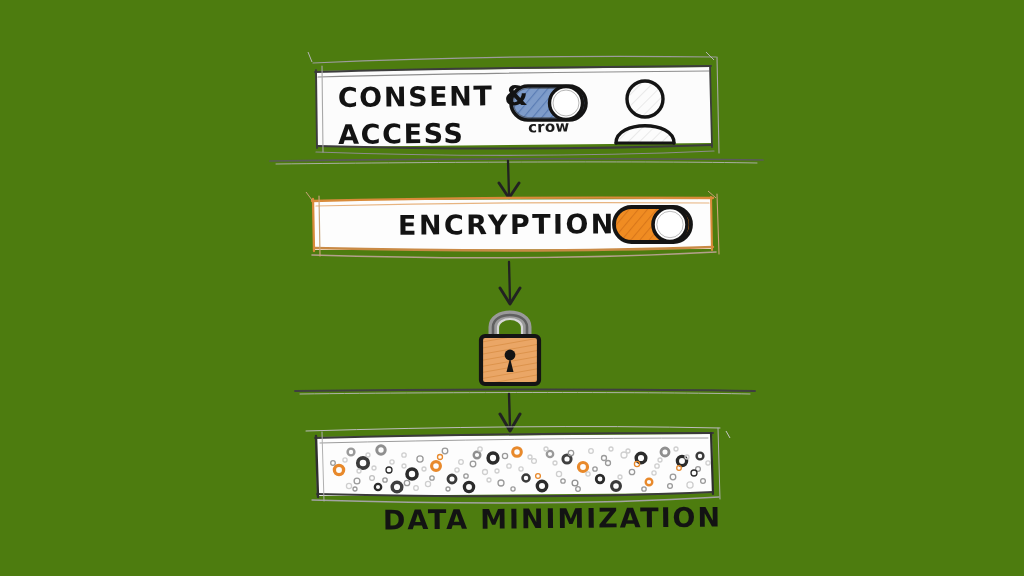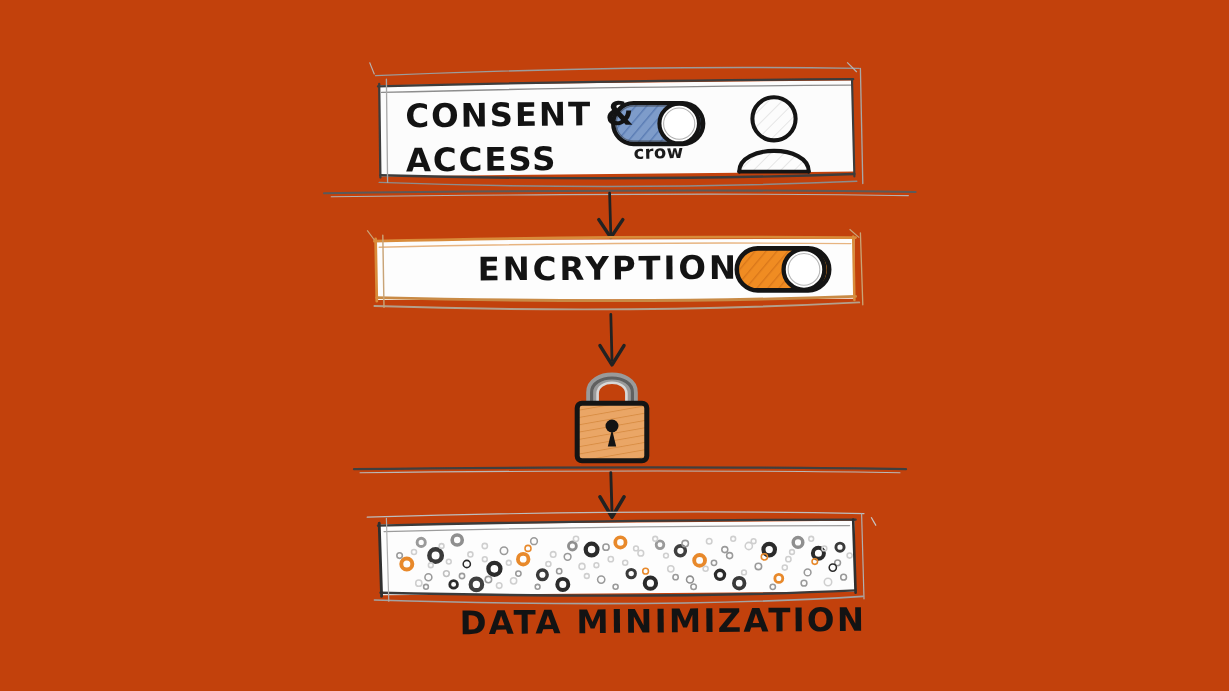--- a/index.html
+++ b/index.html
@@ -8,21 +8,21 @@
     padding: 0;
     background: #ffffff;
   }
   body {
     font-family: "DejaVu Sans", sans-serif;
   }
   #canvas {
     position: relative;
     width: 1024px;
     height: 576px;
-    background: #c2410c;
+    background: #4d7c0f;
     overflow: hidden;
   }
   #sketch {
     position: absolute;
     top: 0;
     left: 0;
     width: 1024px;
     height: 576px;
   }
   .lbl {

